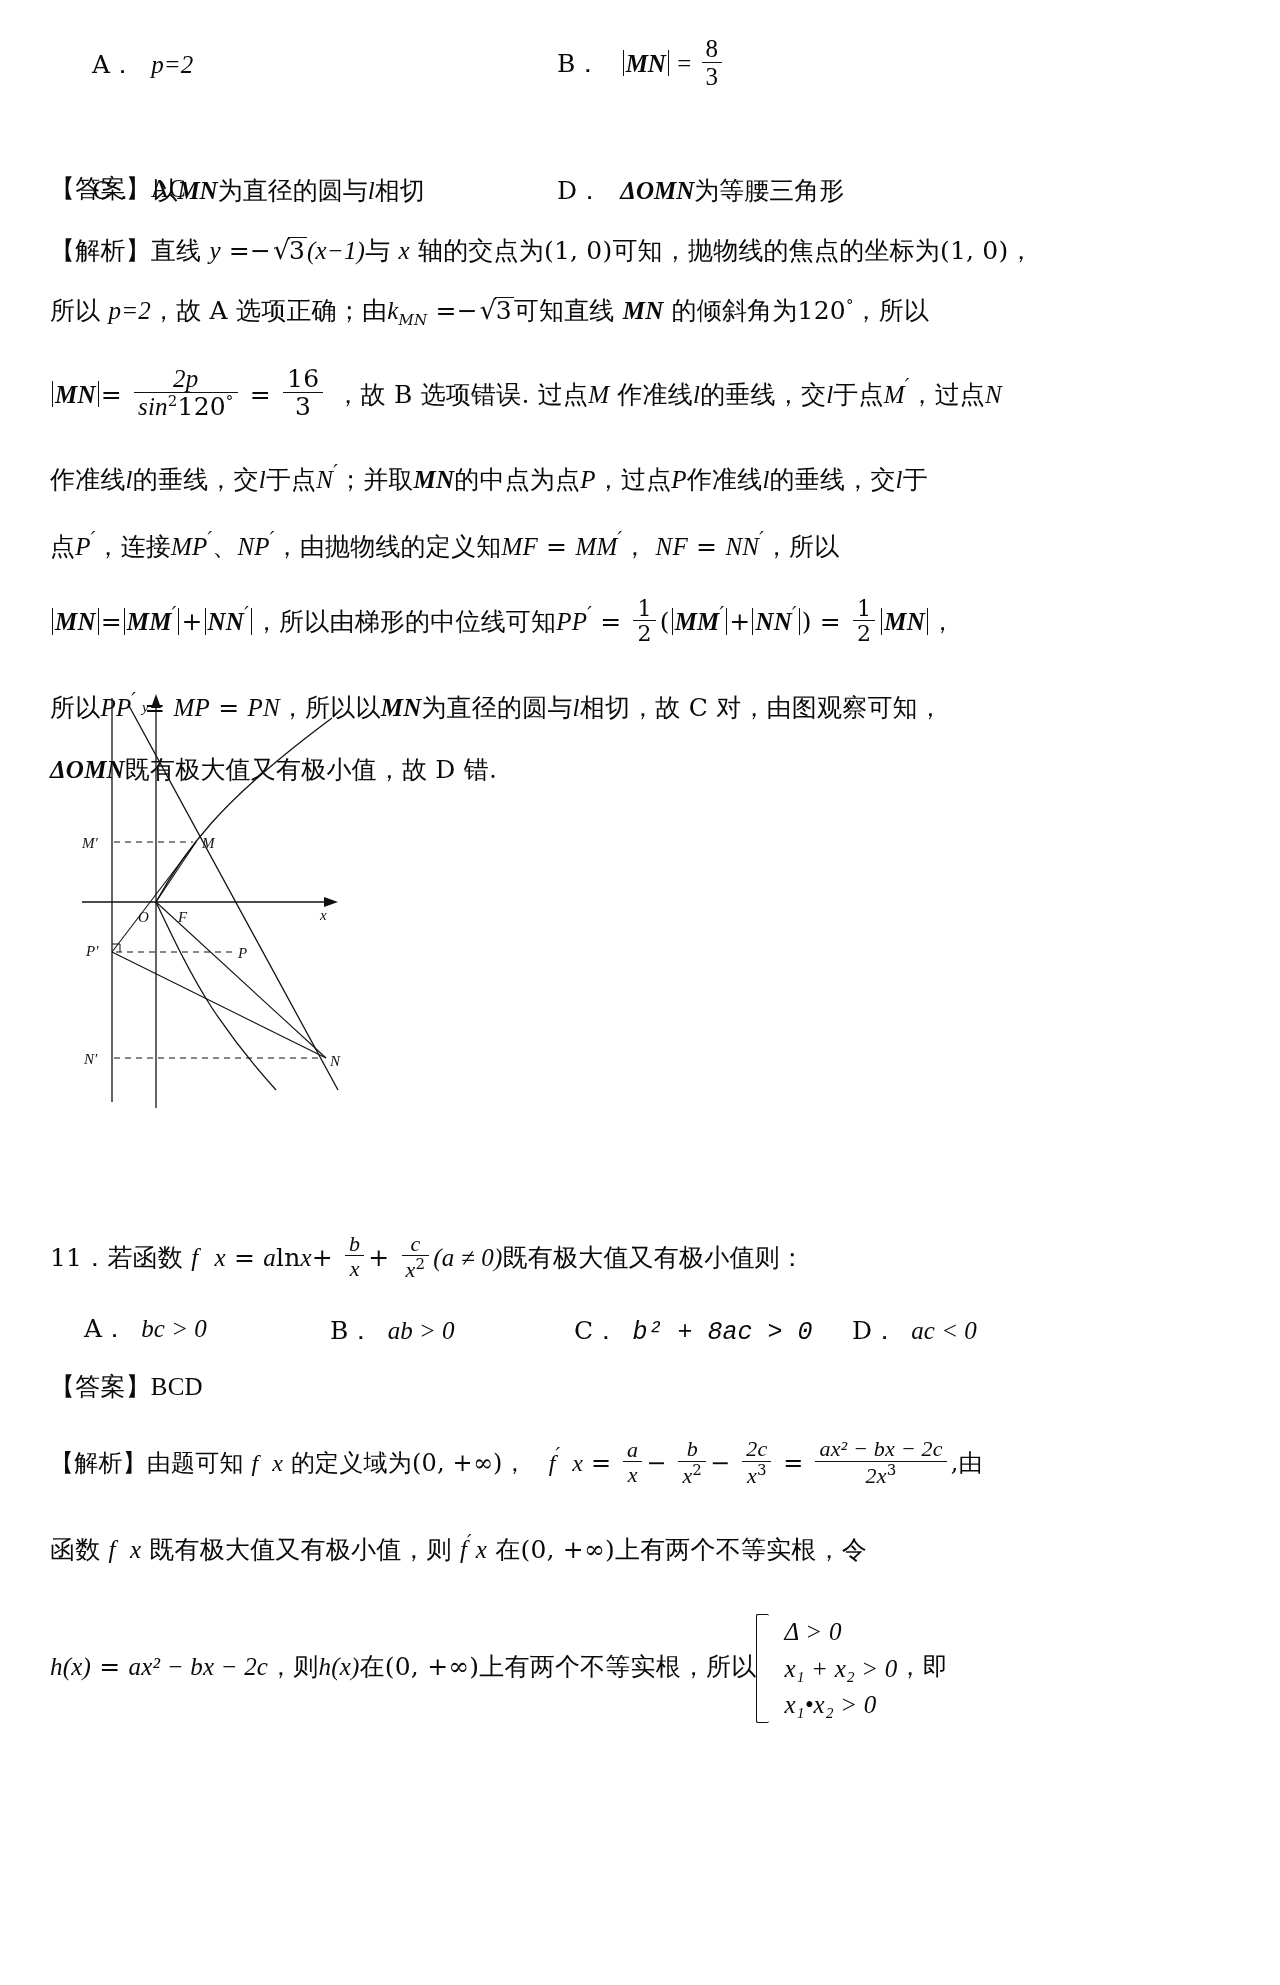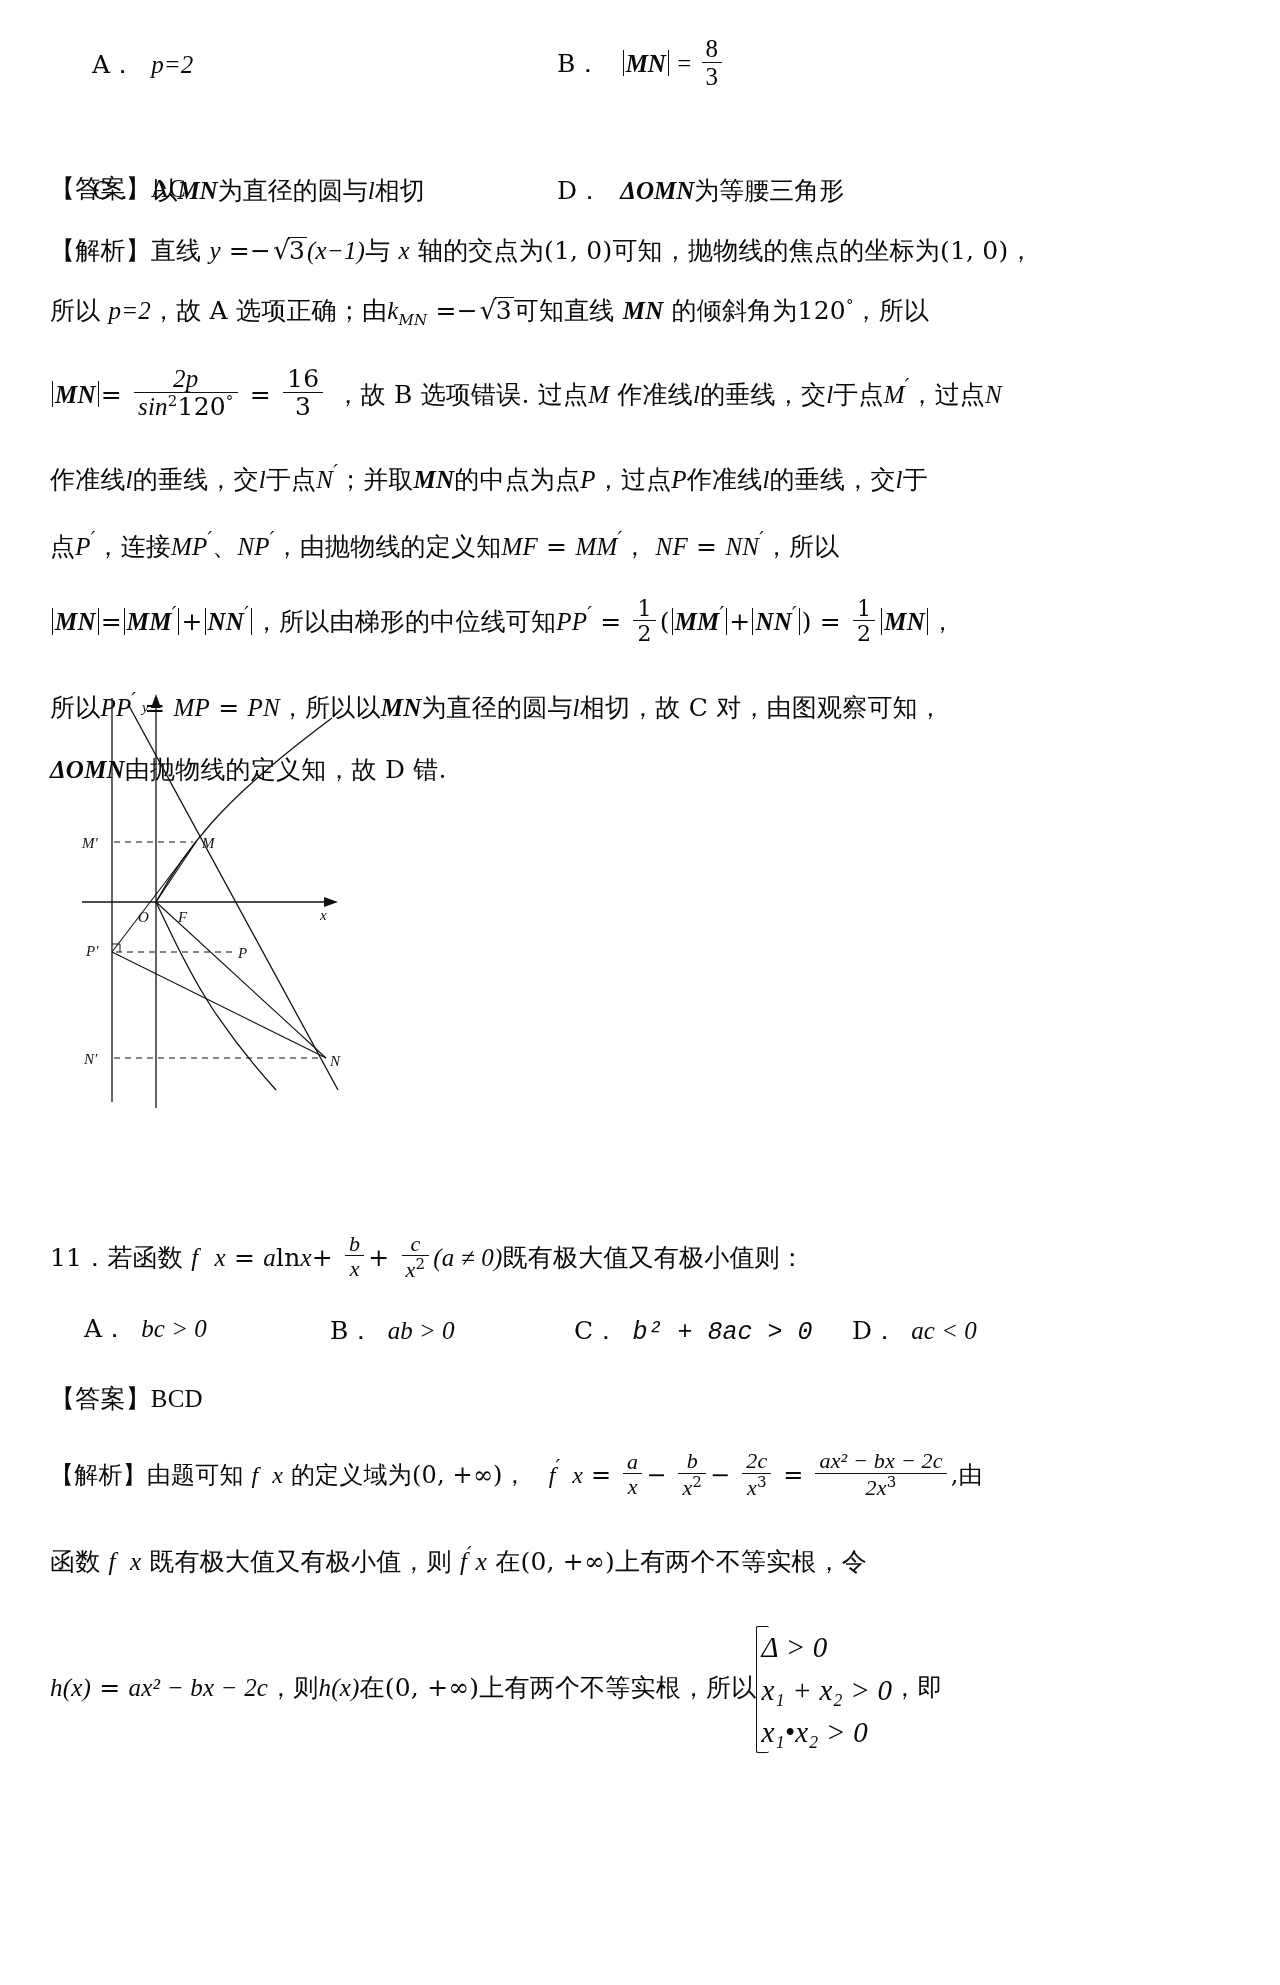--- a/index.html
+++ b/index.html
@@ -85,22 +85,22 @@
     width: 300px;
     height: 420px;
   }
   .figure-wrap svg { display: block; }
 
   
   .sys {
     display: inline-block;
     vertical-align: middle;
     position: relative;
-    padding-left: 5px;
-    font-size: 29px;
+    padding-left: 28px;
+    font-size: 25px;
     line-height: 1.45;
   }
   .sys .brace {
     position: absolute;
     left: 0; top: 0; bottom: 0;
     width: 12px;
     border-left: 1.8px solid #111;
     border-top: 1.8px solid #111;
     border-bottom: 1.8px solid #111;
     border-radius: 2px;
@@ -206,21 +206,21 @@
 
   <div class="ln cjk" style="margin-top:42px; margin-left:-12px;">
     <span>所以</span><span class="it">PP</span><span class="prime">′</span>
     <span>=</span>
     <span class="it">MP</span>
     <span>=</span>
     <span class="it">PN</span><span>，所以以</span><span class="itb">MN</span><span>为直径的圆与</span><span class="it">l</span><span>相切，故 C 对，由图观察可知，</span>
   </div>
 
   <div class="ln cjk" style="margin-top:36px; margin-left:-12px;">
-    <span class="itb">ΔOMN</span><span>由抛物线的定义知，故 D 错.</span>
+    <span class="itb">ΔOMN</span><span>既有极大值又有极小值，故 D 错.</span>
   </div>
 
   <div class="figure-wrap">
     <svg width="300" height="420" viewBox="0 0 300 420">
       <g fill="none" stroke="#111" stroke-width="1.3">
 
         <line x1="32" y1="8" x2="32" y2="412"></line>
 
         <line x1="76" y1="418" x2="76" y2="12"></line>
 
@@ -294,21 +294,21 @@
     <div class="choice" style="left:512px; top:6px;">
       <span class="cjk">C．</span>
       <span class="it" style="margin-left:8px;font-family:Liberation Mono, monospace;">b² + 8ac &gt; 0</span>
     </div>
     <div class="choice" style="left:790px; top:6px;">
       <span class="cjk">D．</span>
       <span class="it" style="margin-left:8px;">ac &lt; 0</span>
     </div>
   </div>
 
-  <div class="ln cjk" style="margin-top:16px; margin-left:-12px;">
+  <div class="ln cjk" style="margin-top:4px; margin-left:-12px;">
     <span>【答案】</span><span style="font-family:'Liberation Serif',serif;">BCD</span>
   </div>
 
   <div class="ln cjk" style="margin-top:40px; margin-left:-12px; font-size:24px;">
     <span>【解析】</span><span>由题可知</span>
     <span class="it">f</span>
     <span class="it" style="margin-left:6px;">x</span>
     <span>的定义域为</span><span>(0, +∞)</span><span>，</span>
     <span class="it" style="margin-left:14px;">f</span><span class="prime">′</span>
     <span class="it" style="margin-left:4px;">x</span>

